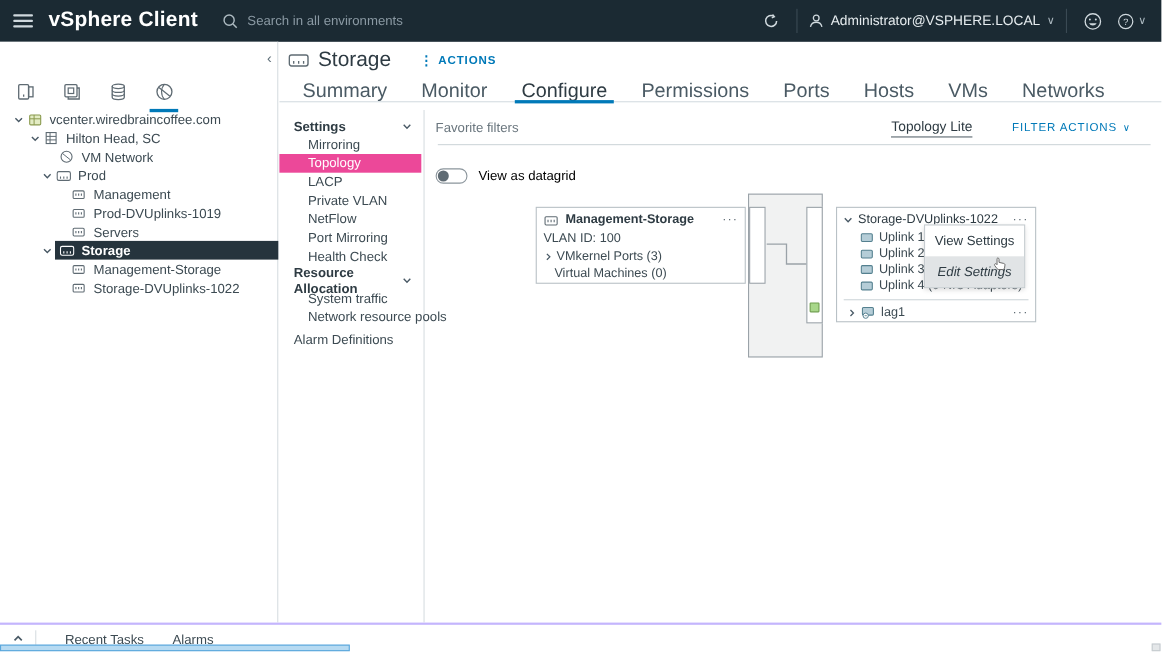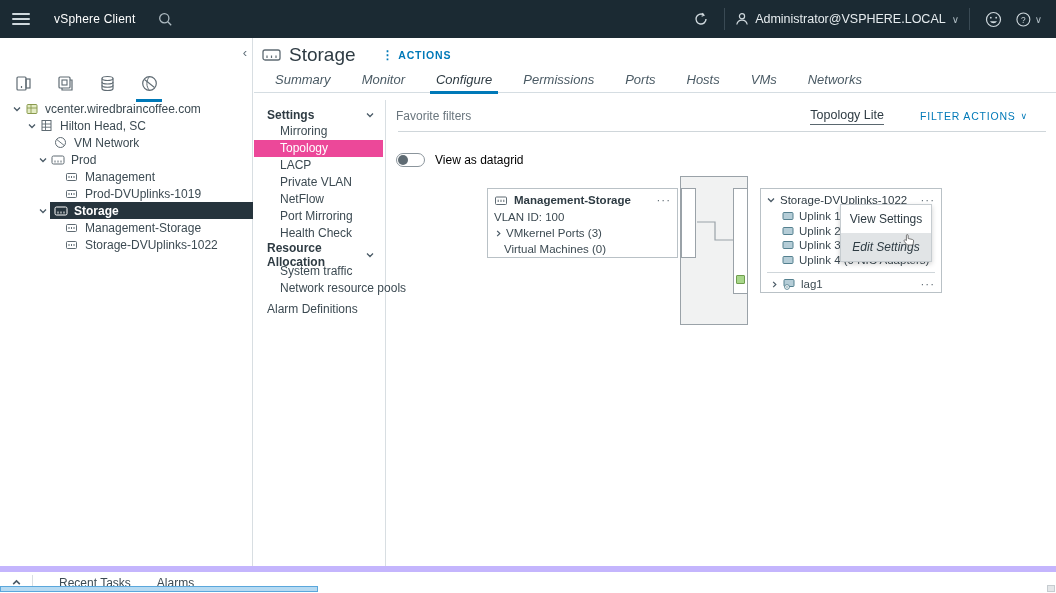--- a/index.html
+++ b/index.html
@@ -5,21 +5,21 @@
   * { margin:0; padding:0; box-sizing:border-box; }
   html,body { width:1056px; height:593px; overflow:hidden; background:#fff;
     font-family:"Liberation Sans", sans-serif; }
   .stage { position:relative; width:1056px; height:593px; background:#fff; }
 
   
   .topbar { position:absolute; left:0; top:0; width:1056px; height:38px;
     background:#1b2a33; display:flex; align-items:center; color:#fff; }
   .hamburger { margin-left:12px; width:18px; cursor:pointer; }
   .hamburger div { height:2px; background:#cfd8dd; margin:3px 0; border-radius:1px; }
-  .app-title { margin-left:24px; font-size:12px; font-weight:normal; letter-spacing:.2px; }
+  .app-title { margin-left:14px; font-size:19px; font-weight:bold; letter-spacing:.2px; }
   .search-wrap { margin-left:22px; display:flex; align-items:center; }
   .search-input { background:transparent; border:none; outline:none; color:#cfd8dd;
     font-size:12px; width:220px; margin-left:8px; font-family:"Liberation Sans",sans-serif; }
   .search-input::placeholder { color:#8a99a3; }
   .topbar-right { margin-left:auto; display:flex; align-items:center; height:100%; }
   .tb-divider { width:1px; height:22px; background:#3a4a54; margin:0 10px; }
   .tb-icon { display:flex; align-items:center; justify-content:center; width:26px; height:26px; cursor:pointer; }
   .user-chip { display:flex; align-items:center; font-size:12.5px; color:#e6ecef; cursor:pointer; }
   .user-chip .uname { margin:0 6px 0 6px; }
   .chev-small { font-size:10px; color:#aebbc2; }
@@ -46,21 +46,21 @@
     flex:1; height:17px; padding-left:3px; }
 
   
   .c-header { position:absolute; left:254px; top:38px; right:0; height:34px;
     display:flex; align-items:center; }
   .c-title { font-size:19px; color:#2e3b43; margin-left:8px; }
   .actions-btn { display:flex; align-items:center; margin-left:26px; color:#0079b8;
     font-size:10.5px; font-weight:bold; letter-spacing:.8px; cursor:pointer; }
   .actions-btn .vdots { font-size:12px; margin-right:4px; font-weight:bold; }
   .main-tabs { position:absolute; left:254px; top:72px; right:0; height:21px;
-    display:flex; border-bottom:1px solid #d5dde2; font-size:13px; color:#4a5a64;font-style:italic; }
+    display:flex; border-bottom:1px solid #d5dde2; font-size:18px; color:#4a5a64; }
   .mtab { margin-left:11px; padding:0 10px 5px 10px; cursor:pointer; position:relative; }
   .mtab.active { color:#2e3b43; }
   .mtab.active:after { content:""; position:absolute; left:4px; right:4px; bottom:-2px;
     height:3px; background:#0079b8; }
 
   
   .settings-nav { position:absolute; left:254px; top:100px; width:132px; bottom:27px;
     border-right:1px solid #d8dee2; padding-top:6px; font-size:12px; color:#3c4a52; }
   .sn-header { display:flex; align-items:center; justify-content:space-between;
     font-weight:bold; color:#2e3b43; padding:3px 10px 3px 13px; height:17px; cursor:pointer; }
@@ -120,21 +120,21 @@
 
   .ctx-menu { position:absolute; left:840px; top:204px; width:92px; height:58px;
     background:#fff; border:1px solid #c6ccd0; box-shadow:0 2px 5px rgba(0,0,0,.18);
     font-size:12px; color:#2e3b43; z-index:5; }
   .ctx-item { height:28px; display:flex; align-items:center; justify-content:center; cursor:pointer; }
   .ctx-item.hovered { background:#e1e4e6;font-style:italic; }
   .cursor-hand { position:absolute; left:903px; top:233px; z-index:6; }
 
   
   .bottom-bar { position:absolute; left:0; top:566px; width:1056px; height:27px;
-    background:#fff; border-top:6px solid #c4b5fd; display:flex; align-items:center; }
+    background:#fff; border-top:2px solid #c4b5fd; display:flex; align-items:center; }
   .bb-collapse { width:32px; display:flex; justify-content:center; color:#5f6b73;
     cursor:pointer; font-size:11px; }
   .bb-divider { width:1px; height:16px; background:#d8dee2; }
   .bb-tab { font-size:12px; color:#3c4a52; margin-left:26px; cursor:pointer; }
   .blue-scrollbar { position:absolute; left:0; top:586px; width:318px; height:6px;
     background:#b6daf2; border:1px solid #5aa7dc; cursor:pointer; }
   .resize-grip { position:absolute; right:1px; top:585px; width:8px; height:7px;
     background:#e4e7e9; border:1px solid #c6ccd0; }
 
   svg { display:block; }
@@ -151,20 +151,21 @@
         <div></div>
     </div>
     <div class="app-title">vSphere Client</div>
     <div class="search-wrap">
       <span>
         <svg width="15" height="15" viewBox="0 0 15 15">
             <circle cx="6.3" cy="6.3" r="4.6" fill="none" stroke="#aebbc2" stroke-width="1.3"></circle>
             <line x1="9.8" y1="9.8" x2="13.2" y2="13.2" stroke="#aebbc2" stroke-width="1.3"></line>
           </svg>
       </span>
+      <input class="search-input" type="text" placeholder="Search in all environments" style="">
     </div>
     <div class="topbar-right">
       <div class="tb-icon">
         <svg width="16" height="16" viewBox="0 0 16 16">
             <path d="M 13 8 A 5 5 0 1 1 10.5 3.7" fill="none" stroke="#cfd8dd" stroke-width="1.4"></path>
             <polyline points="9.3,2.2 11,4.2 8.6,5.2" fill="none" stroke="#cfd8dd" stroke-width="1.2"></polyline>
           </svg>
       </div>
       <div class="tb-divider"></div>
       <div class="user-chip">
@@ -310,20 +311,31 @@
             <svg width="13" height="12" viewBox="0 0 13 12">
               <rect x="1.5" y="2.5" width="10" height="7" rx="1" fill="none" stroke="#5f6b73" stroke-width="1"></rect>
               <line x1="4" y1="5" x2="4" y2="7" stroke="#5f6b73" stroke-width="1"></line>
               <line x1="6.5" y1="5" x2="6.5" y2="7" stroke="#5f6b73" stroke-width="1"></line>
               <line x1="9" y1="5" x2="9" y2="7" stroke="#5f6b73" stroke-width="1"></line>
             </svg>
           </span>
         <span class="tlabel">Prod-DVUplinks-1019</span>
       </div>
 
+      <div class="trow" style="padding-left:64px">
+        <span class="ticon">
+            <svg width="13" height="12" viewBox="0 0 13 12">
+              <rect x="1.5" y="2.5" width="10" height="7" rx="1" fill="none" stroke="#5f6b73" stroke-width="1"></rect>
+              <line x1="4" y1="5" x2="4" y2="7" stroke="#5f6b73" stroke-width="1"></line>
+              <line x1="6.5" y1="5" x2="6.5" y2="7" stroke="#5f6b73" stroke-width="1"></line>
+              <line x1="9" y1="5" x2="9" y2="7" stroke="#5f6b73" stroke-width="1"></line>
+            </svg>
+          </span>
+        <span class="tlabel">Servers</span>
+      </div>
 
       <div class="trow selected-wrap">
         <span class="chev">
             <svg width="10" height="10" viewBox="0 0 10 10">
               <polyline points="2,3.5 5,6.5 8,3.5" fill="none" stroke="#4a5a66" stroke-width="1.3"></polyline>
             </svg>
           </span>
         <span class="sel-box">
           <span class="ticon">
               <svg width="14" height="12" viewBox="0 0 14 12">

